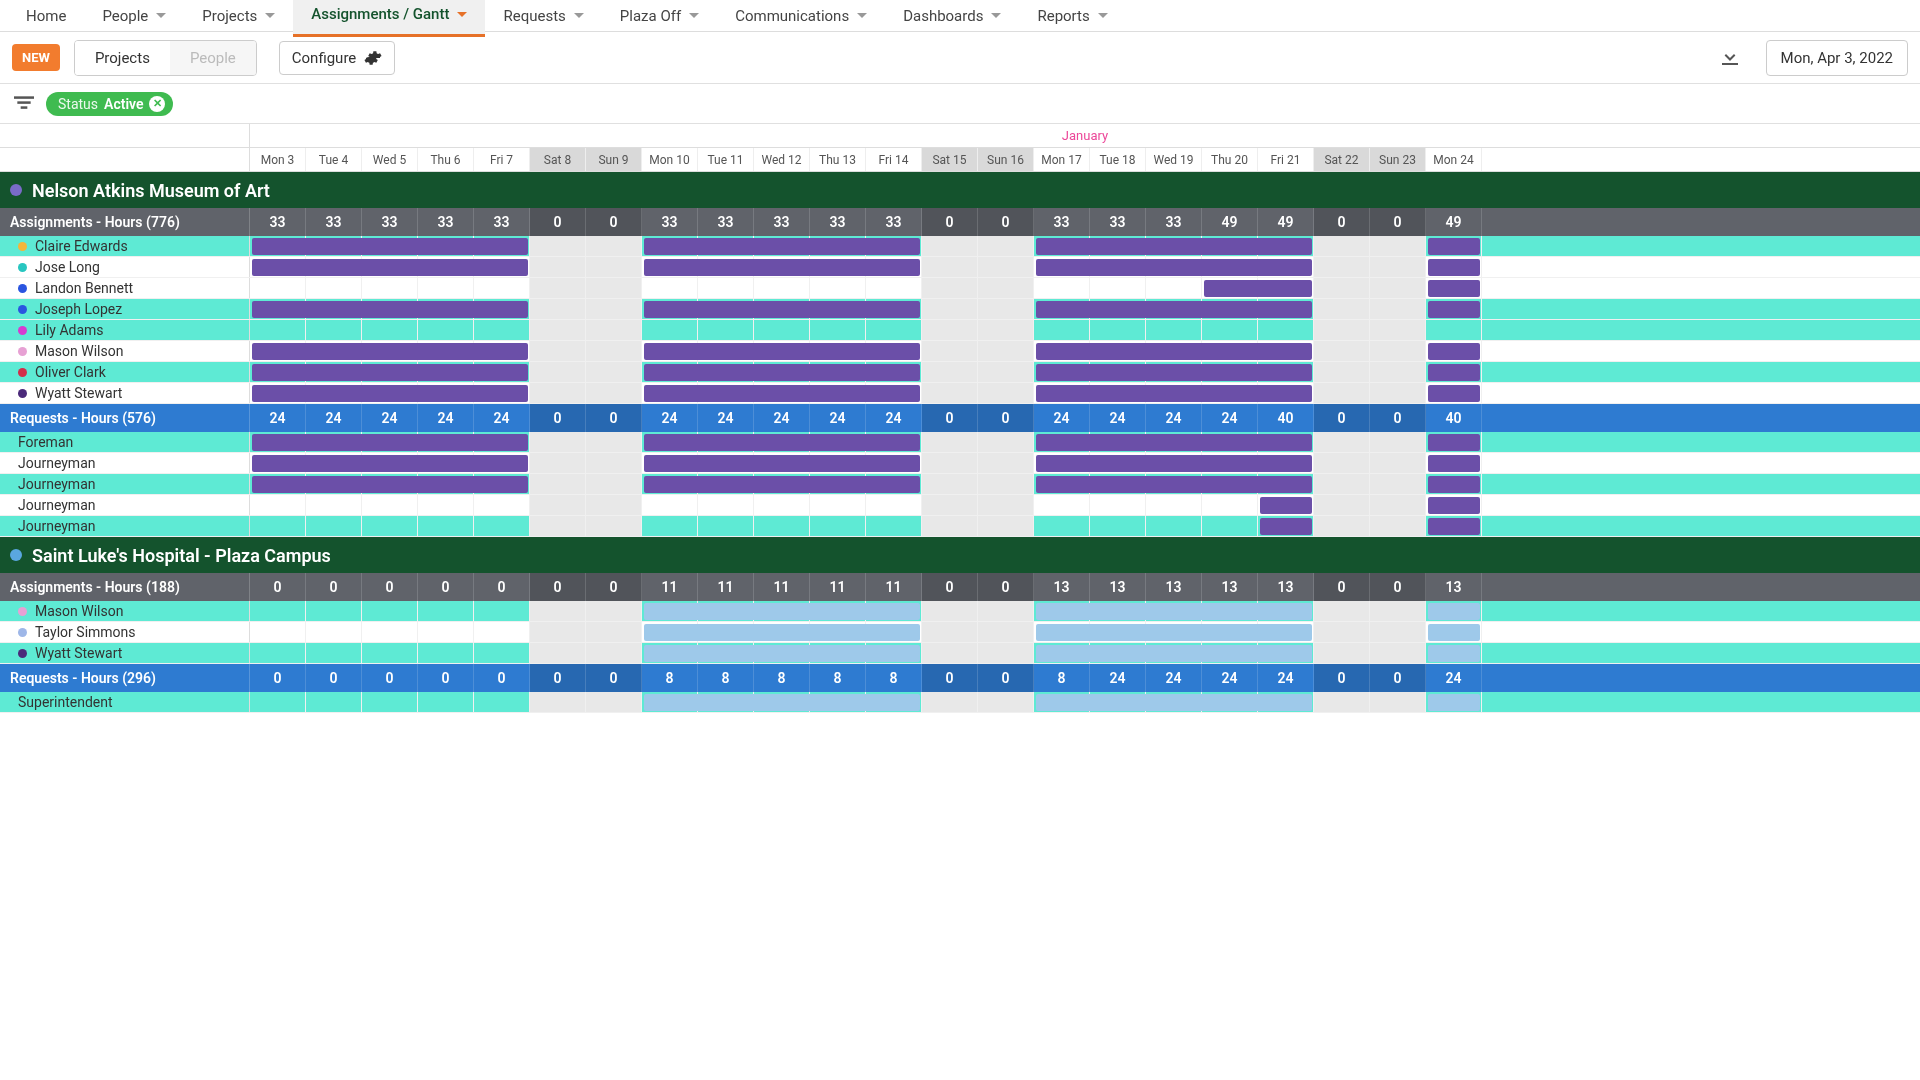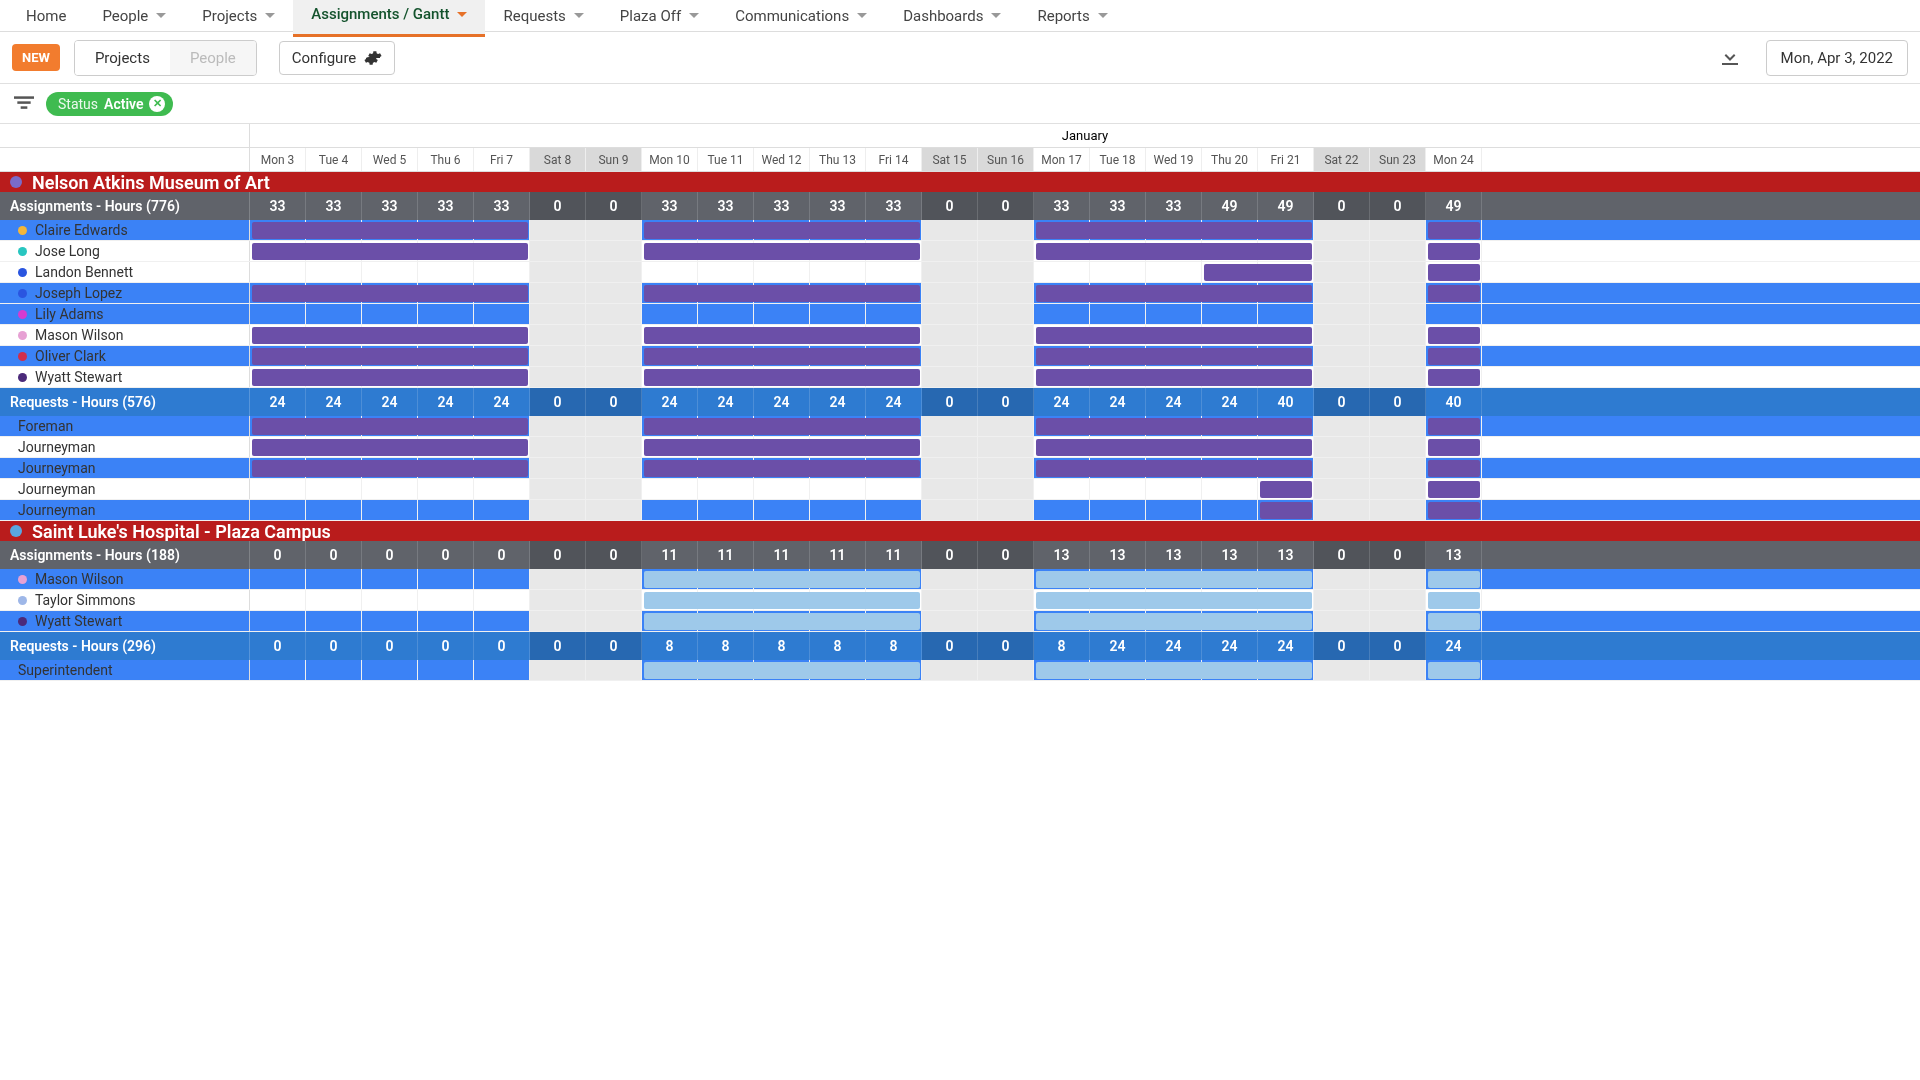--- a/index.html
+++ b/index.html
@@ -40,42 +40,42 @@
 
 
 .gantt { display: flex; flex-direction: column; }
 .gantt-row { display: flex; }
 .leftcol { width: 250px; flex-shrink: 0; display: flex; align-items: center; padding: 0 10px; border-right: 1px solid #ddd; }
 .cells { display: flex; flex: 1; }
 .cell { width: 56px; flex-shrink: 0; border-right: 1px solid #eee; }
 .cell.weekend { background: #e8e8e8; }
 
 
-.month-row { height: 24px; border-bottom: 1px solid #ddd; font-size: 13px; color: #000000; }
+.month-row { height: 24px; border-bottom: 1px solid #ddd; font-size: 13px; color: #ec4899; }
 .month-row .cells { justify-content: center; align-items: center; position: relative; }
 .month-label { position: absolute; left: 50%; transform: translateX(-50%); }
 .day-row { height: 24px; border-bottom: 1px solid #ddd; font-size: 12px; color: #555; }
 .day-row .cell { display: flex; align-items: center; justify-content: center; }
 .day-row .cell.weekend { background: #d9d9d9; }
 
 
-.project-header { background: #b91c1c; color: #fff; height: 20px; font-size: 18px; font-weight: 600; display: flex; align-items: center; padding: 0 10px; gap: 10px; }
+.project-header { background: #14532d; color: #fff; height: 36px; font-size: 18px; font-weight: 600; display: flex; align-items: center; padding: 0 10px; gap: 10px; }
 .project-dot { width: 12px; height: 12px; border-radius: 50%; }
 
 
 .section-header { height: 28px; font-size: 14px; font-weight: 600; }
 .section-header.assignments { background: #60636a; color: #fff; }
 .section-header.requests { background: #2e7bd1; color: #fff; }
 .section-header .leftcol { border-right: 1px solid rgba(255,255,255,0.2); }
 .section-header .cell { display: flex; align-items: center; justify-content: center; border-right: 1px solid rgba(255,255,255,0.15); background: transparent; }
 .section-header .cell.weekend { background: rgba(0,0,0,0.15); }
 
 
 .data-row { height: 21px; background: #fff; border-bottom: 1px solid #f0f0f0; }
-.data-row.alt { background: #3b82f6; }
+.data-row.alt { background: #5eead4; }
 .data-row .leftcol { gap: 8px; font-size: 14px; color: #333; padding-left: 18px; }
 .person-dot { width: 9px; height: 9px; border-radius: 50%; flex-shrink: 0; }
 .data-row .cells { position: relative; }
 .data-row .cell { border-right: 1px solid #f0f0f0; }
 .bar { position: absolute; top: 2px; height: 17px; border-radius: 2px; }
 .bar.purple { background: #6b4fa8; }
 .bar.blue { background: #9ec9ea; }
 
 </style>
 </head>

